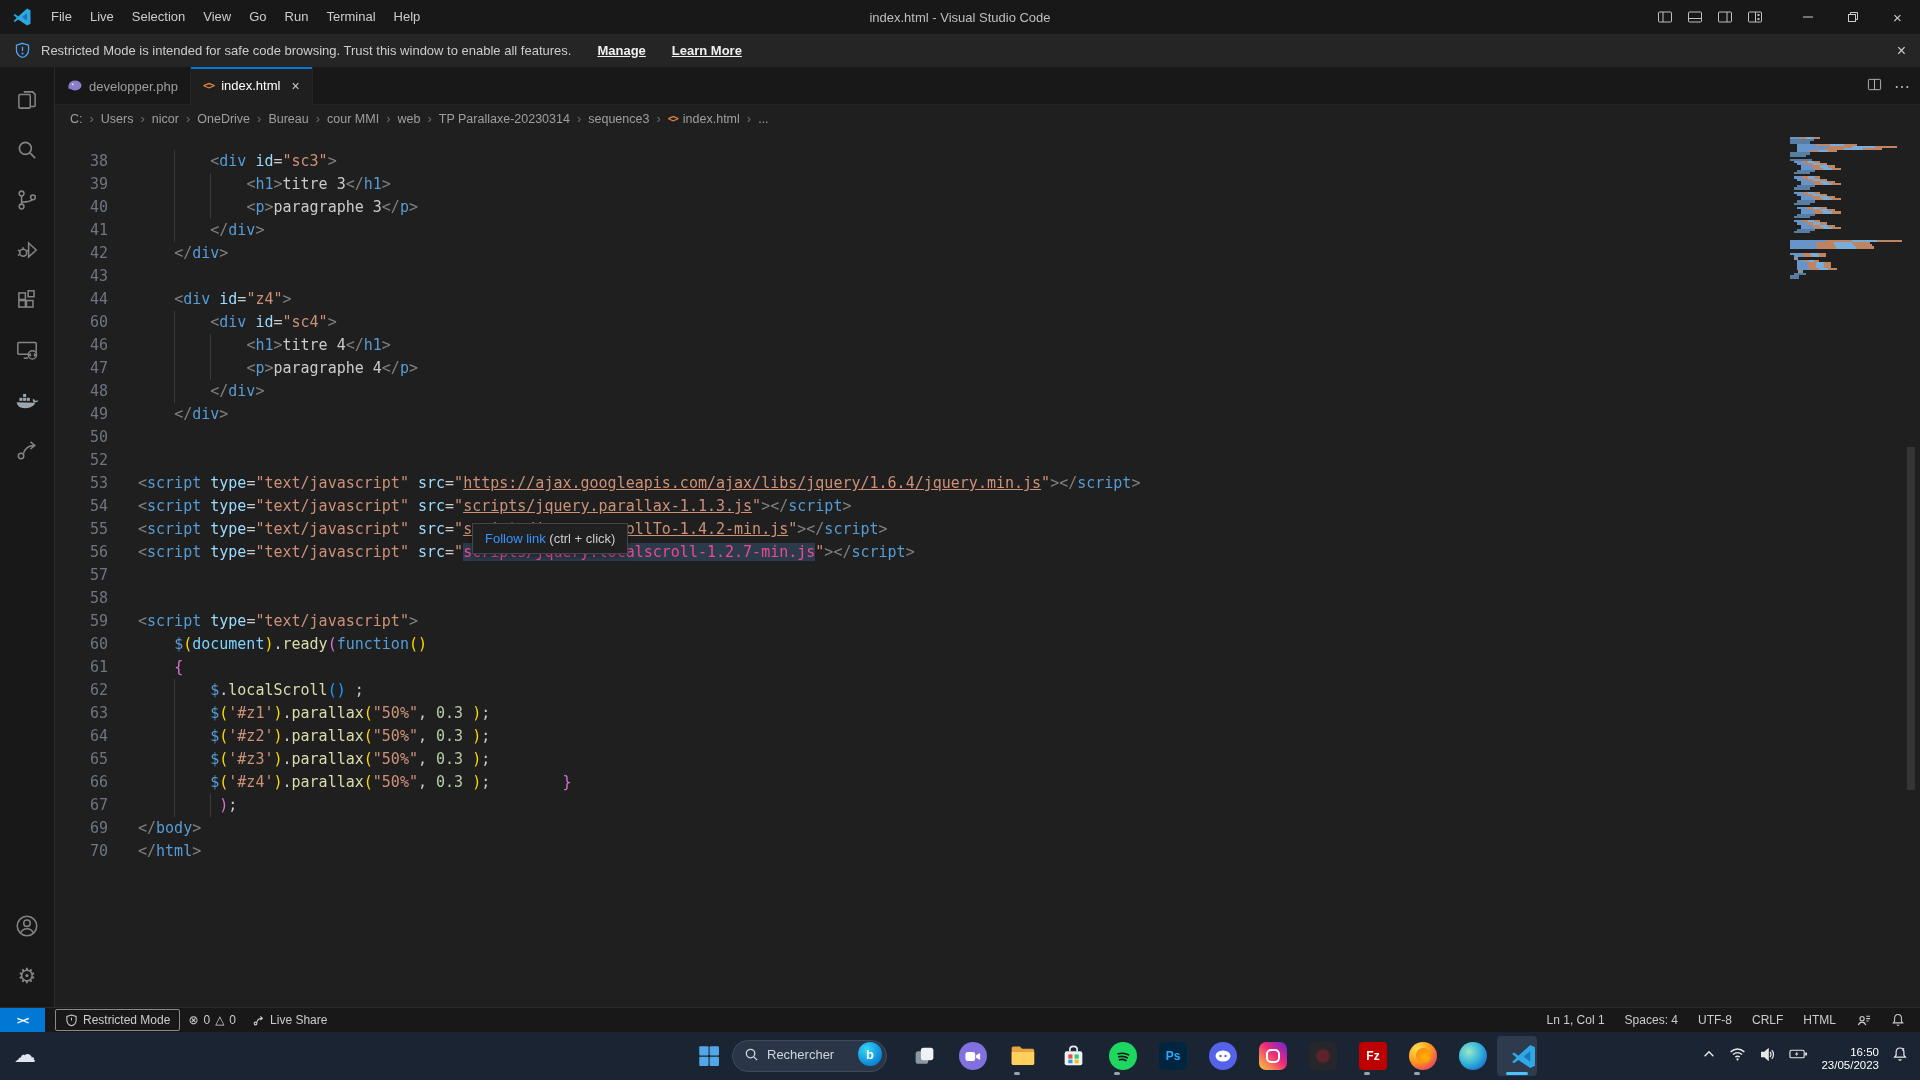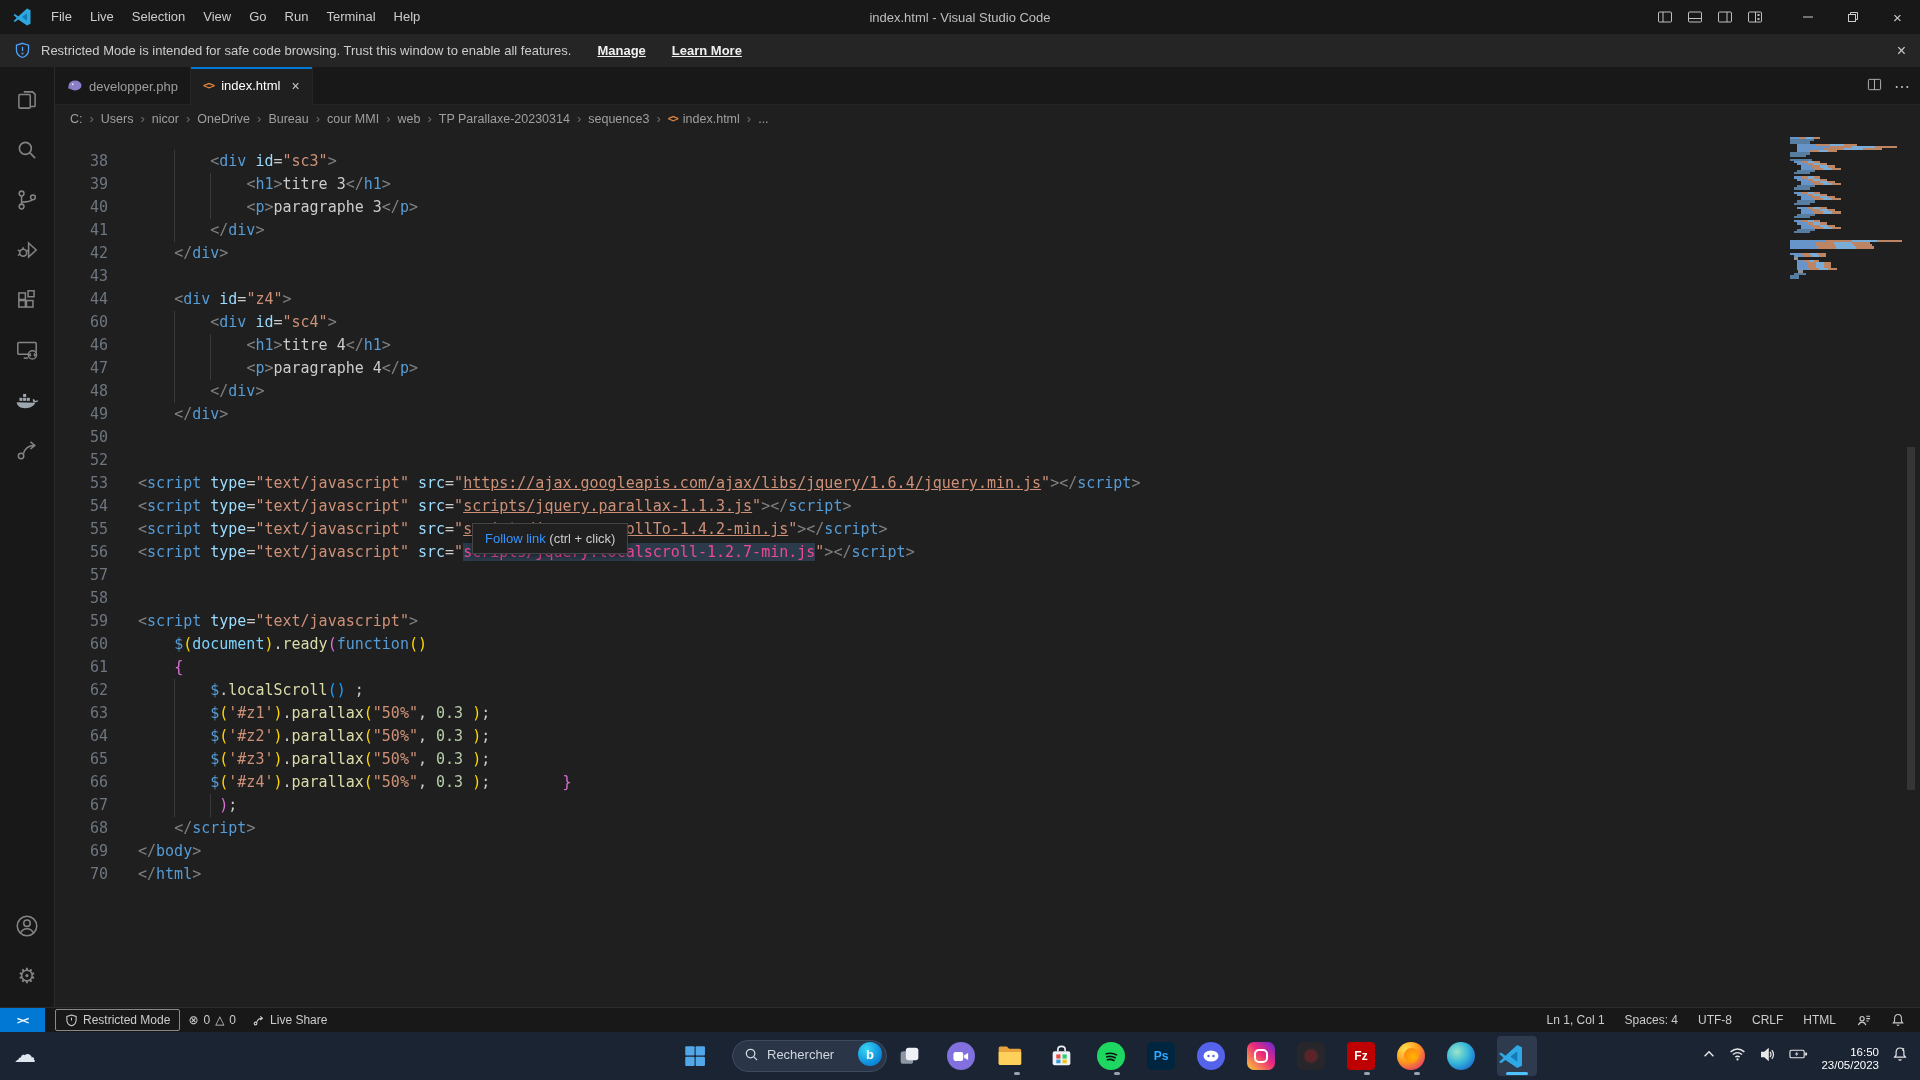--- a/index.html
+++ b/index.html
@@ -86,21 +86,21 @@
   .sb-item { display:flex; align-items:center; gap:5px; padding:0 8px; height:22px; }
   .sb-restricted { border:1px solid #8a8a8a; border-radius:2px; margin-left:10px; padding:0 9px; }
   .sb-glyph { font-size:12px; }
   .sb-right { position:absolute; right:8px; display:flex; align-items:center; gap:6px; }
   .sb-right .sb-item { padding:0 7px; }
 
   
   .taskbar { height:48px; background:#1b2433; position:relative; }
   .weather { position:absolute; left:14px; top:10px; font-size:22px; color:#dfe6ef; }
   .tb-center { position:absolute; left:682px; top:0; height:48px; display:flex; align-items:center; gap:10px; }
-  .app { width:40px; height:40px; display:flex; align-items:center; justify-content:flex-start; border-radius:4px; position:relative; }
+  .app { width:40px; height:40px; display:flex; align-items:center; justify-content:flex-end; border-radius:4px; position:relative; }
   .app.active { background:#2e3a4d; }
   .app .dot { position:absolute; bottom:1px; left:50%; transform:translateX(-50%); width:6px; height:3px; border-radius:2px; background:#9aa3ad; }
   .app .activebar { position:absolute; bottom:1px; left:50%; transform:translateX(-50%); width:22px; height:3px; border-radius:2px; background:#4cc2ff; }
   .searchpill { width:155px; height:32px; border-radius:16px; background:#2a3648; border:1px solid #3d4b61; display:flex; align-items:center; padding:0 4px 4px 11px; gap:8px; }
   .searchpill .ph { font-size:13px; color:#d0d6dd; flex:1; }
   .bing { width:24px; height:24px; border-radius:50%; background:radial-gradient(circle at 35% 30%,#37d6f5,#0b86d8 70%); color:#fff; font-size:13px; font-weight:bold; display:flex; align-items:center; justify-content:center; }
   .tb-tray { position:absolute; right:0; top:0; height:48px; display:flex; align-items:center; gap:13px; padding-right:12px; color:#e8e8e8; }
   .clock { text-align:right; font-size:11.5px; line-height:13px; color:#ffffff;margin-top:6px; }
 
   .ps-tile { width:28px; height:28px; background:#00263f; border-radius:5px; color:#31a8ff; font-weight:bold; font-size:12px; display:flex; align-items:center; justify-content:center; }
@@ -428,24 +428,20 @@
               <span class="ln">65</span>
               <span class="lt"><span class="iu">    </span><span class="iu g">    </span><span class="tk-k">$</span><span class="tk-b1">(</span><span class="tk-s">'#z3'</span><span class="tk-b1">)</span><span class="tk-d">.</span><span class="tk-f">parallax</span><span class="tk-b1">(</span><span class="tk-s">"50%"</span><span class="tk-d">, </span><span class="tk-n">0.3</span><span class="tk-d"> </span><span class="tk-b1">)</span><span class="tk-d">;</span></span>
             </div>
             <div class="cl">
               <span class="ln">66</span>
               <span class="lt"><span class="iu">    </span><span class="iu g">    </span><span class="tk-k">$</span><span class="tk-b1">(</span><span class="tk-s">'#z4'</span><span class="tk-b1">)</span><span class="tk-d">.</span><span class="tk-f">parallax</span><span class="tk-b1">(</span><span class="tk-s">"50%"</span><span class="tk-d">, </span><span class="tk-n">0.3</span><span class="tk-d"> </span><span class="tk-b1">)</span><span class="tk-d">;</span><span class="tk-d">        </span><span class="tk-b2">}</span></span>
             </div>
             <div class="cl">
               <span class="ln">67</span>
               <span class="lt"><span class="iu">    </span><span class="iu g">    </span><span class="iu g"> </span><span class="tk-b2">)</span><span class="tk-d">;</span></span>
-            </div>
-            <div class="cl">
-              <span class="ln">68</span>
-              <span class="lt"><span class="iu">    </span><span class="tk-a">&lt;/</span><span class="tk-t">script</span><span class="tk-a">&gt;</span></span>
             </div>
             <div class="cl">
               <span class="ln">69</span>
               <span class="lt"><span class="tk-a">&lt;/</span><span class="tk-t">body</span><span class="tk-a">&gt;</span></span>
             </div>
             <div class="cl">
               <span class="ln">70</span>
               <span class="lt"><span class="tk-a">&lt;/</span><span class="tk-t">html</span><span class="tk-a">&gt;</span></span>
             </div>
           </div>

